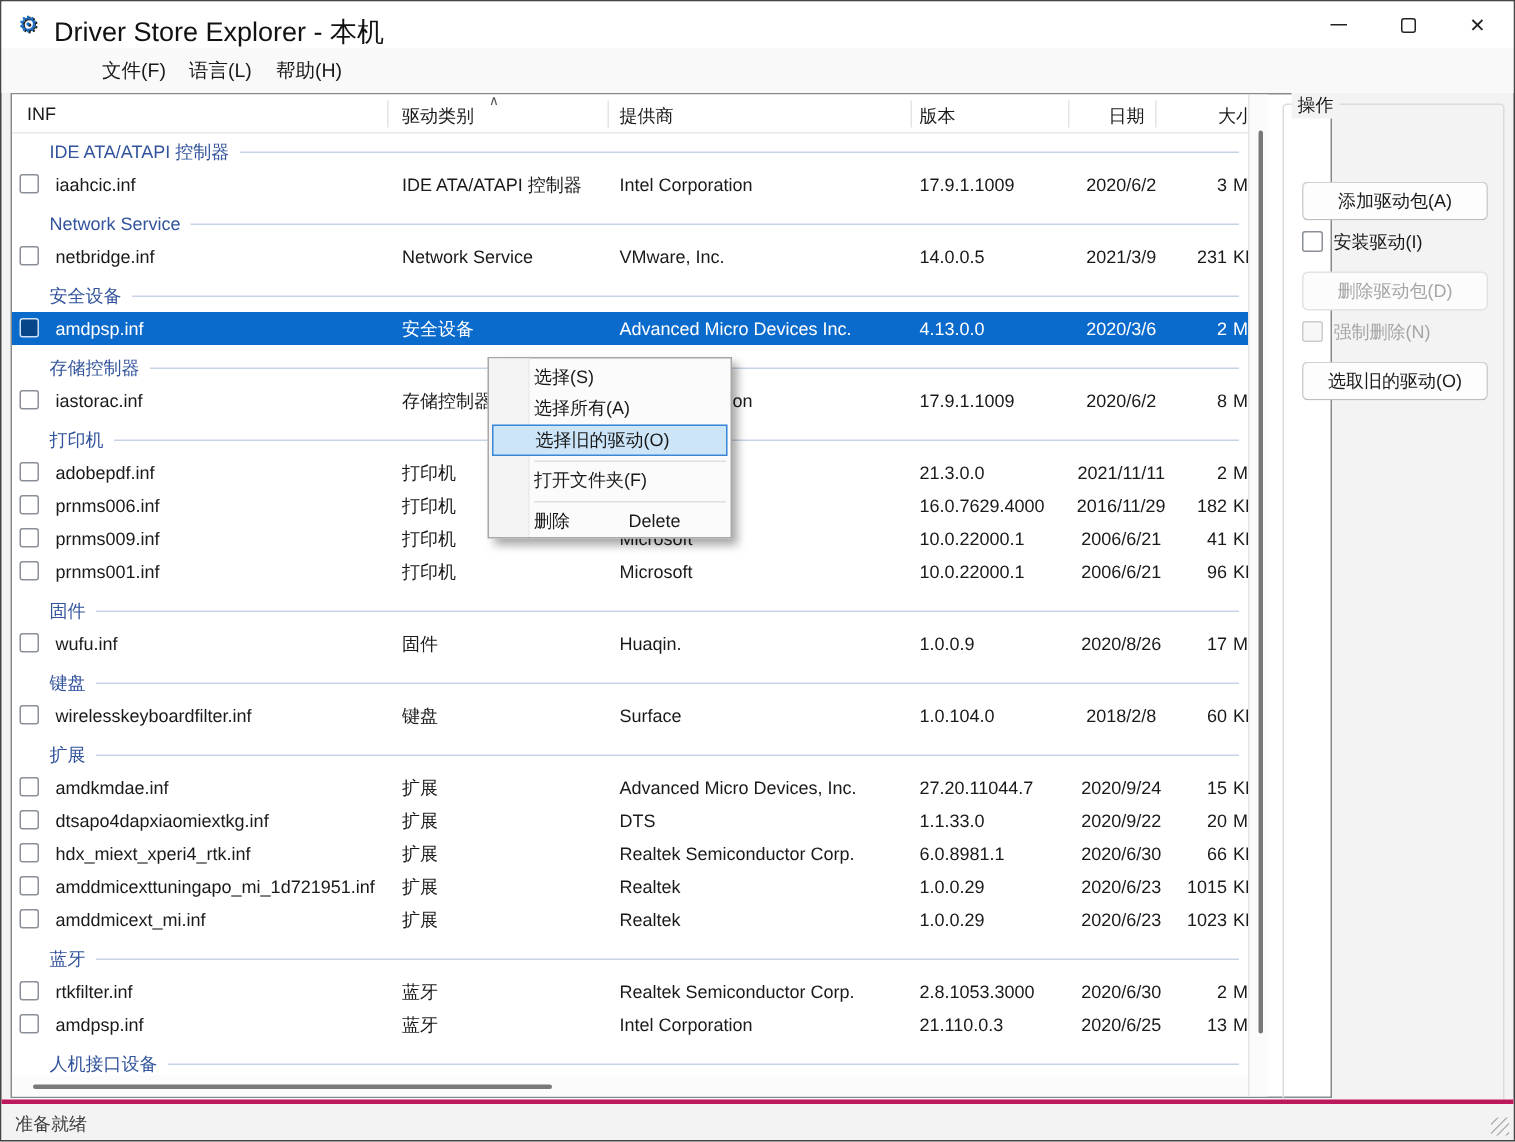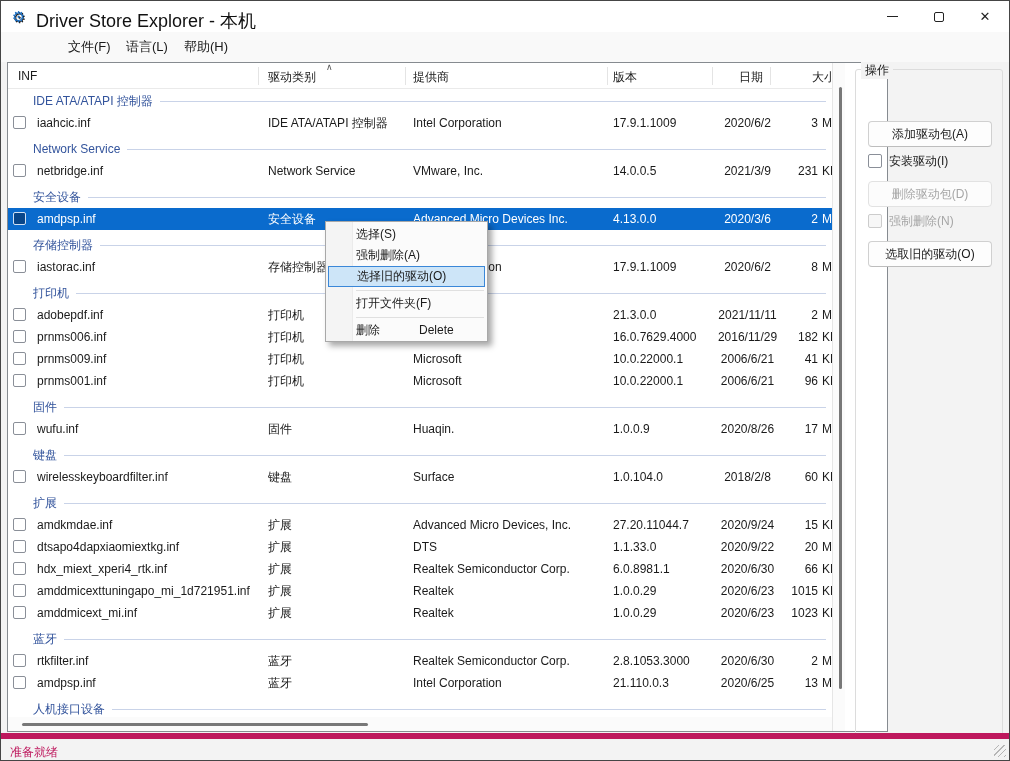--- a/index.html
+++ b/index.html
@@ -57,21 +57,21 @@
   .c-size { left:756px; width:54px; text-align:right; }
   .c-unit { left:814px; }
 
   .vsb { position:absolute; left:824px; top:0; width:13px; height:668px; background:#fbfbfb;
          border-left:1px solid #e6e6e6; }
   .vsb-thumb { position:absolute; left:6px; top:24px; width:3px; height:602px; background:#787878; border-radius:2px; }
   .hsb { position:absolute; left:0; bottom:0; width:824px; height:14px; background:#fbfbfb; }
   .hsb-thumb { position:absolute; left:14px; top:6px; width:346px; height:3px; background:#787878; border-radius:2px; }
 
   
-  .ctx { position:absolute; left:325px; top:221px; width:163px; height:121px; background:#fbfbfb;
+  .ctx { position:absolute; left:325px; top:238px; width:163px; height:121px; background:#fbfbfb;
          border:1px solid #a8a8a8; box-shadow:4px 4px 6px rgba(0,0,0,0.35); padding-top:2px; z-index:20; }
   .ctx:before { content:""; position:absolute; left:0; top:0; bottom:0; width:26px; background:#f4f4f4;
                 border-right:1px solid #ebebeb; }
   .ctx-item { position:relative; height:21px; line-height:21px; font-size:12px; color:#1a1a1a; padding-left:30px; }
   .ctx-item.hl { margin:0 2px; padding-left:28px; background:#cde5f8; border:1px solid #3a87d8; line-height:19px; }
   .ctx-sep { height:1px; background:#e0e0e0; margin:3px 3px 2px 30px; }
   .ctx-shortcut { position:absolute; left:93px; top:0; }
 
   
   .gbox { position:absolute; left:855px; top:69px; width:148px; height:677px; border:1px solid #dcdcdc; border-radius:3px; }
@@ -80,21 +80,21 @@
           border-bottom-color:#bdbdbd; border-radius:4px; font-size:12px; color:#1a1a1a;
           display:flex; align-items:center; justify-content:center; }
   .abtn.disabled { color:#a6a6a6; background:#fcfcfc; border-color:#e2e2e2; }
   .achk { position:absolute; left:868px; height:16px; display:flex; align-items:center; font-size:12px; color:#1a1a1a; }
   .achk .box { width:14px; height:14px; border:1px solid #8a8f98; background:#fff; border-radius:2px; margin-right:7px; }
   .achk.disabled { color:#a6a6a6; }
   .achk.disabled .box { border-color:#cccccc; background:#f7f7f7; }
 
   
   .status { position:absolute; left:1px; top:733px; width:1008px; height:27px; background:#f3f3f3;
-            border-top:6px solid #be185d; font-size:12px; color:#be185d; line-height:26px; padding-left:9px; }
+            border-top:3px solid #be185d; font-size:12px; color:#404040; line-height:26px; padding-left:9px; }
   .grip { position:absolute; right:3px; bottom:3px; width:12px; height:12px;
           background:repeating-linear-gradient(135deg, transparent 0 3px, #b5b5b5 3px 4px); }
 </style>
 </head>
 <body>
 
 <div class="win">
 
   <div class="titlebar">
     <span class="app-icon">⚙</span>
@@ -348,21 +348,21 @@
     <div class="vsb">
       <div class="vsb-thumb"></div>
     </div>
     <div class="hsb">
       <div class="hsb-thumb"></div>
     </div>
   </div>
 
   <div class="ctx" id="ctx">
       <div class="ctx-item">选择(S)</div>
-      <div class="ctx-item">强制删除(A)</div>
+      <div class="ctx-item">选择所有(A)</div>
       <div class="ctx-item hl">选择旧的驱动(O)</div>
       <div class="ctx-sep"></div>
       <div class="ctx-item">打开文件夹(F)</div>
       <div class="ctx-sep"></div>
       <div class="ctx-item">删除<div class="ctx-shortcut">Delete</div></div>
     </div>
 
   <div class="gbox"></div>
   <span class="gbox-label">操作</span>
 

